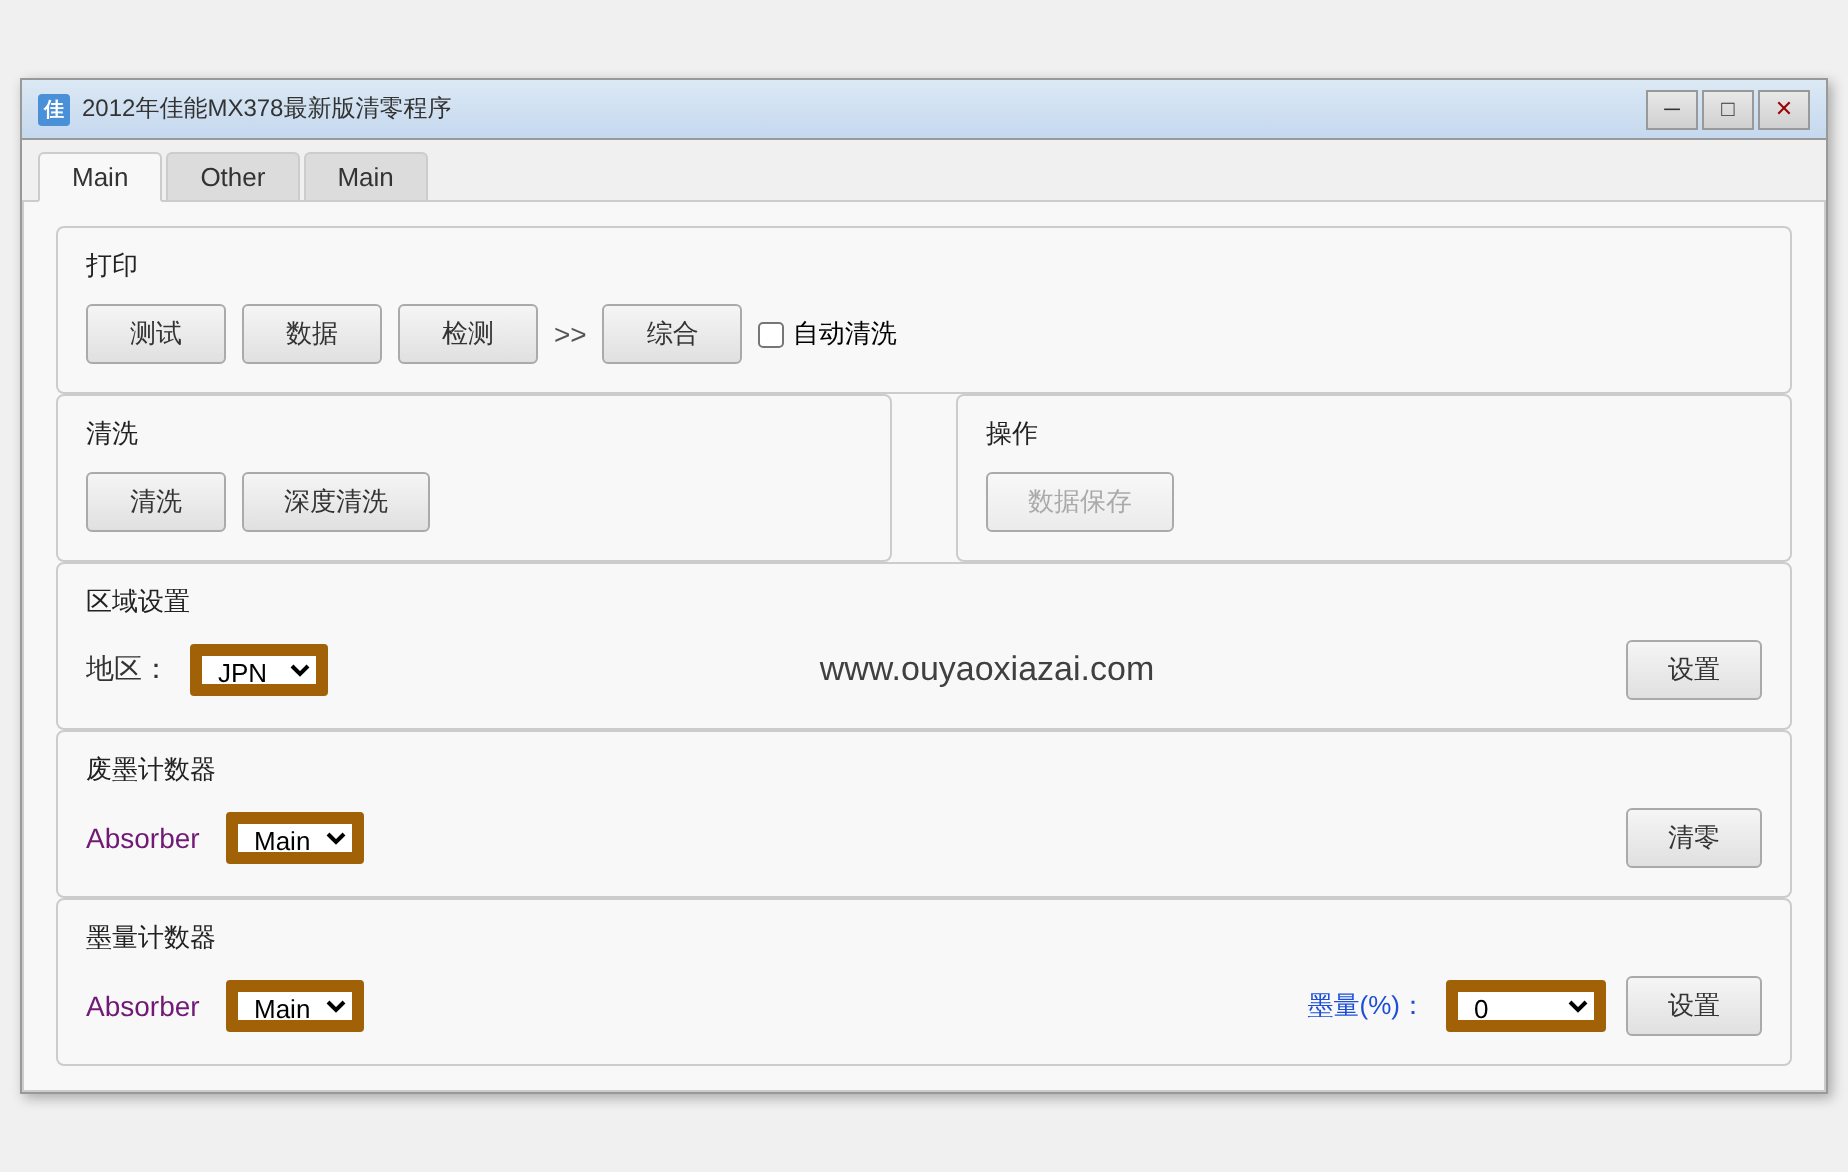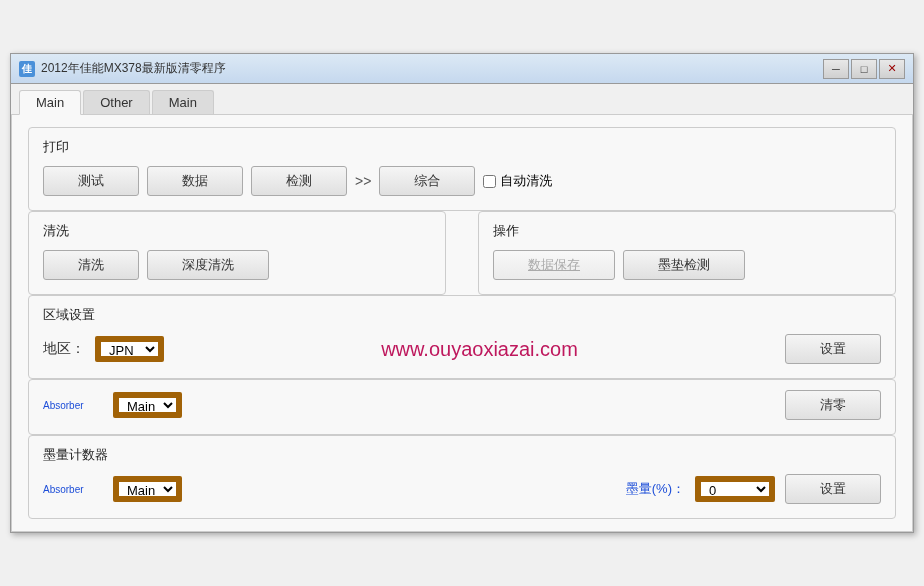--- a/index.html
+++ b/index.html
@@ -114,35 +114,34 @@
       margin-bottom: 10px;
     }
 
     
     .print-row {
       display: flex;
       align-items: center;
       gap: 8px;
     }
     .btn {
-      padding: 5px 34px;
+      padding: 5px 20px;
       border: 1px solid #aaa;
       background: linear-gradient(to bottom, #f5f5f5, #e0e0e0);
       border-radius: 3px;
       cursor: pointer;
       font-size: 13px;
       color: #333;
       min-width: 70px;
       text-align: center;
     }
     .btn:disabled {
       color: #aaa;
       cursor: default;
       background: linear-gradient(to bottom, #f8f8f8, #ebebeb);
-      text-decoration: underline;
     }
     .arrow-label {
       font-size: 14px;
       color: #555;
     }
     .checkbox-row {
       display: flex;
       align-items: center;
       gap: 4px;
     }
@@ -186,36 +185,36 @@
       background: white;
       font-size: 13px;
       padding: 0 4px;
       cursor: pointer;
       border-radius: 2px;
     }
     .btn-right {
       margin-left: auto;
     }
     .watermark {
-      color: #be185d;
-      font-size: 20px;
+      color: #404040;
+      font-size: 17px;
       font-weight: normal;
       text-align: center;
       flex: 1;
     }
 
     
     .absorber-row {
       display: flex;
       align-items: center;
       gap: 10px;
     }
     .absorber-label {
-      font-size: 10px;
-      color: #1d4ed8;
+      font-size: 14px;
+      color: #701a75;
       min-width: 60px;
     }
     .ink-label {
       font-size: 13px;
       color: #1d4ed8;
       white-space: nowrap;
     }
     .region-full-row {
       display: flex;
       align-items: center;
@@ -272,21 +271,20 @@
             <button class="btn">清洗</button>
             <button class="btn">深度清洗</button>
           </div>
         </div>
       </div>
       <div class="col-half">
         <div class="section-box">
           <div class="section-title">操作</div>
           <div class="op-row">
             <button class="btn" disabled="">数据保存</button>
-            <button class="btn">墨垫检测</button>
           </div>
         </div>
       </div>
     </div>
 
     <div class="section">
       <div class="section-box">
         <div class="section-title">区域设置</div>
         <div class="region-full-row">
           <div class="region-row" style="flex:1;">
@@ -299,20 +297,21 @@
             </select>
             <span class="watermark">www.ouyaoxiazai.com</span>
           </div>
           <button class="btn btn-right" style="min-width:50px;">设置</button>
         </div>
       </div>
     </div>
 
     <div class="section">
       <div class="section-box">
+        <div class="section-title">废墨计数器</div>
         <div class="region-full-row">
           <div class="absorber-row" style="flex:1;">
             <span class="absorber-label">Absorber</span>
             <select>
               <option value="Main">Main</option>
               <option value="Sub">Sub</option>
             </select>
           </div>
           <button class="btn btn-right" style="min-width:50px;">清零</button>
         </div>

